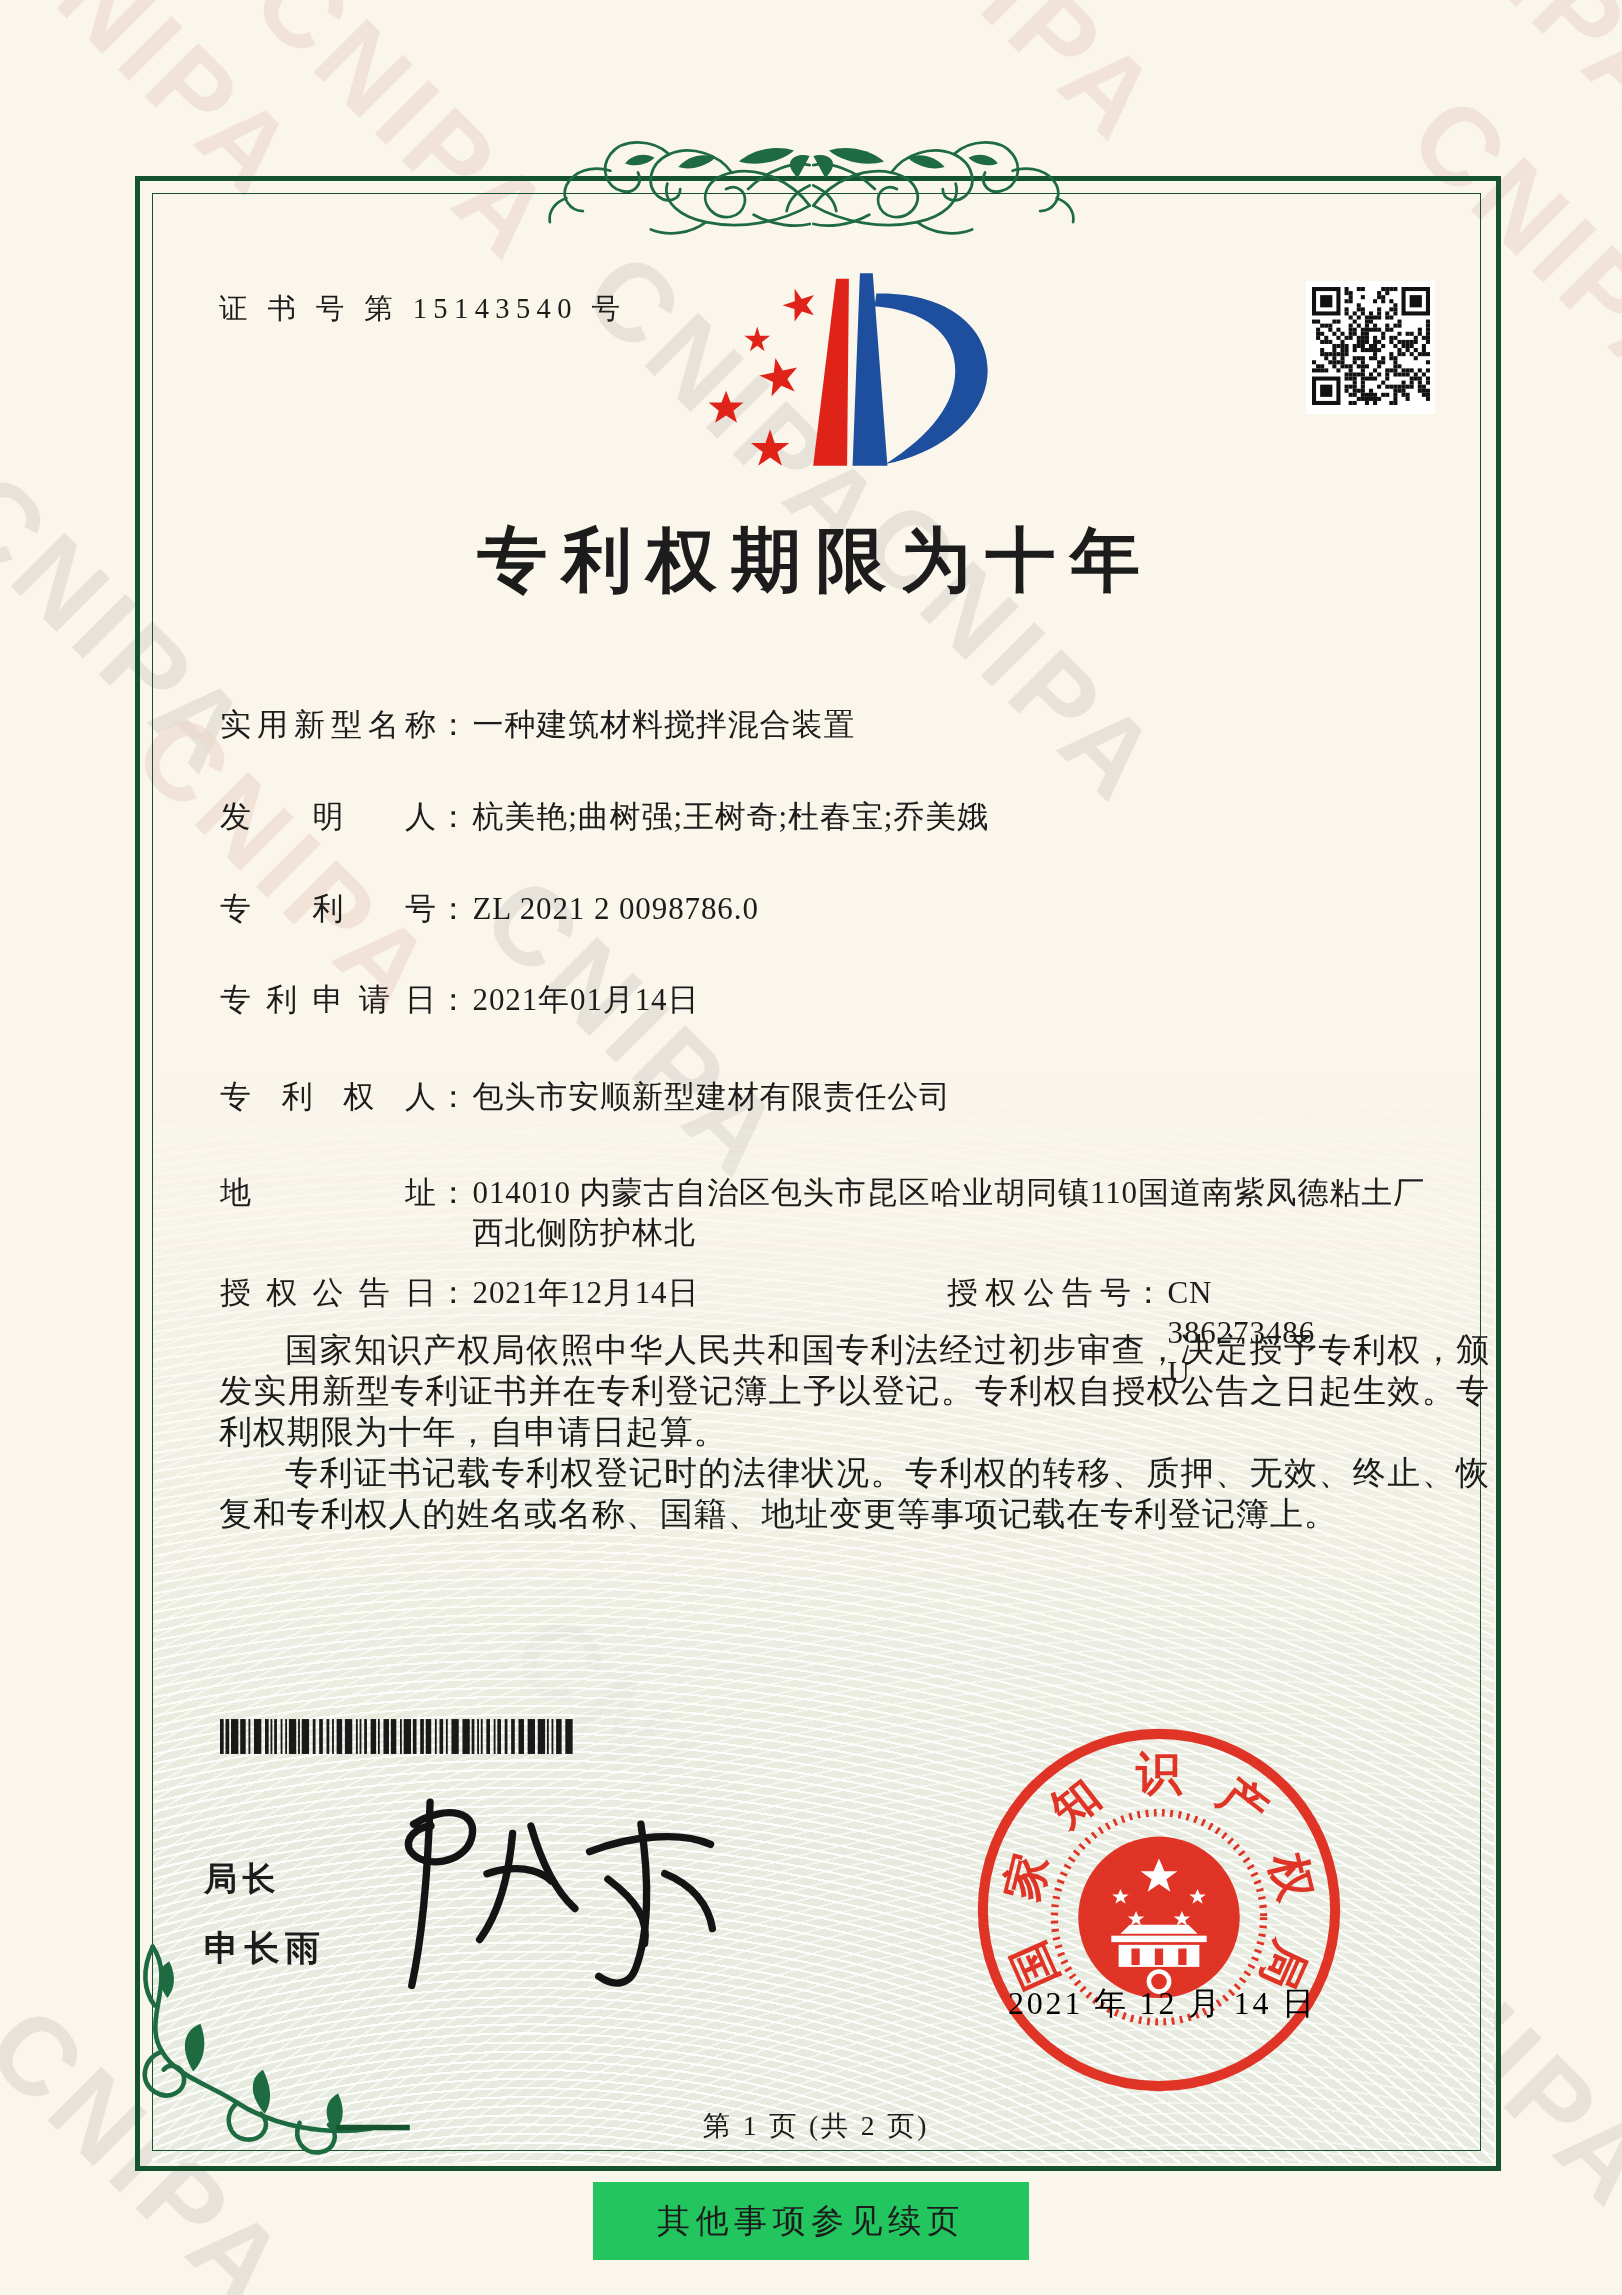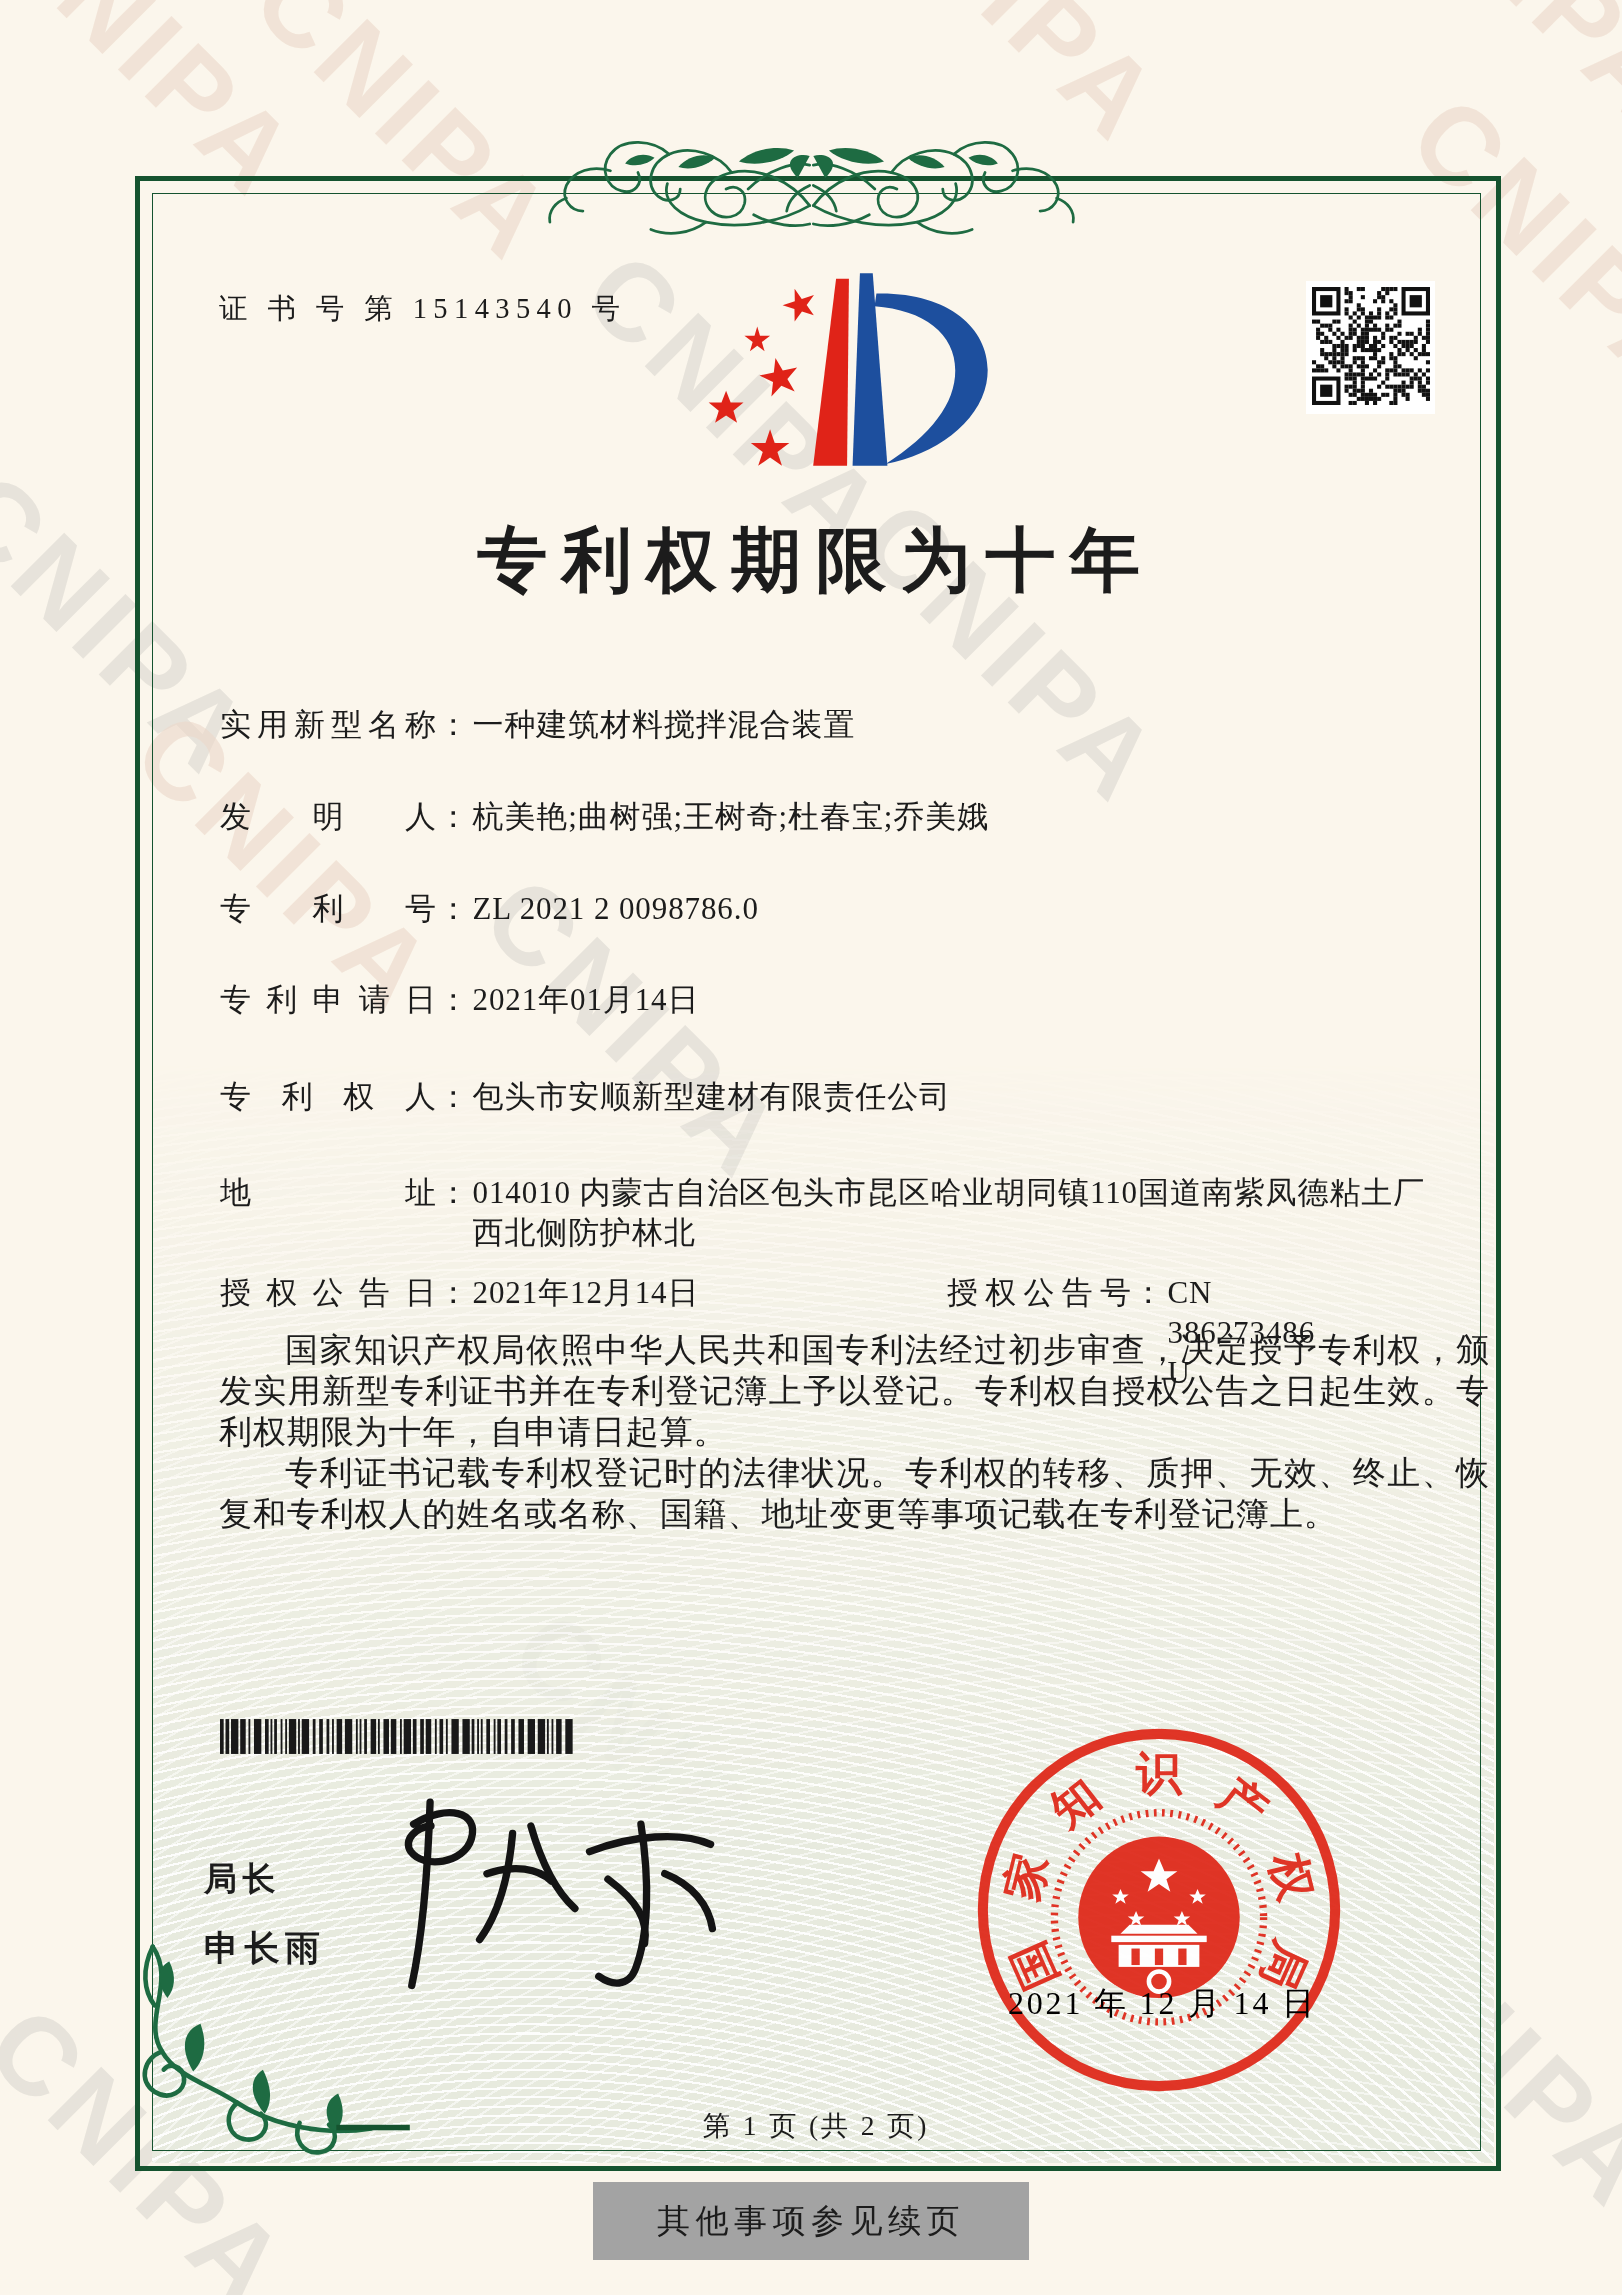--- a/index.html
+++ b/index.html
@@ -61,21 +61,21 @@
   .sig-svg{position:absolute;left:349px;top:1793px;}
 
   
   .seal{position:absolute;left:970px;top:1721px;opacity:.95;}
   .seal-date{position:absolute;left:1008px;top:1982px;font-size:32px;letter-spacing:2.8px;color:#000000;}
 
   
   .page-no{position:absolute;left:135px;top:2108px;width:1362px;text-align:center;
     font-size:27.5px;letter-spacing:2.8px;}
   .continuation{position:absolute;left:811px;top:2182px;transform:translateX(-50%);
-    background:#a3a3a3;padding:16.5px 64px;font-size:33px;letter-spacing:5.5px;}
+    background:#22c55e;padding:16.5px 64px;font-size:33px;letter-spacing:5.5px;}
 </style>
 </head>
 <body>
 
 <div class="page">
 
   <div id="watermarks">
       <div class="wm pink" style="left: -37px; top: -18.4px;">CNIPA</div>
       <div class="wm pink" style="left: 220px; top: 46px;">CNIPA</div>
       <div class="wm pink" style="left: 826px; top: -73px;">CNIPA</div>

